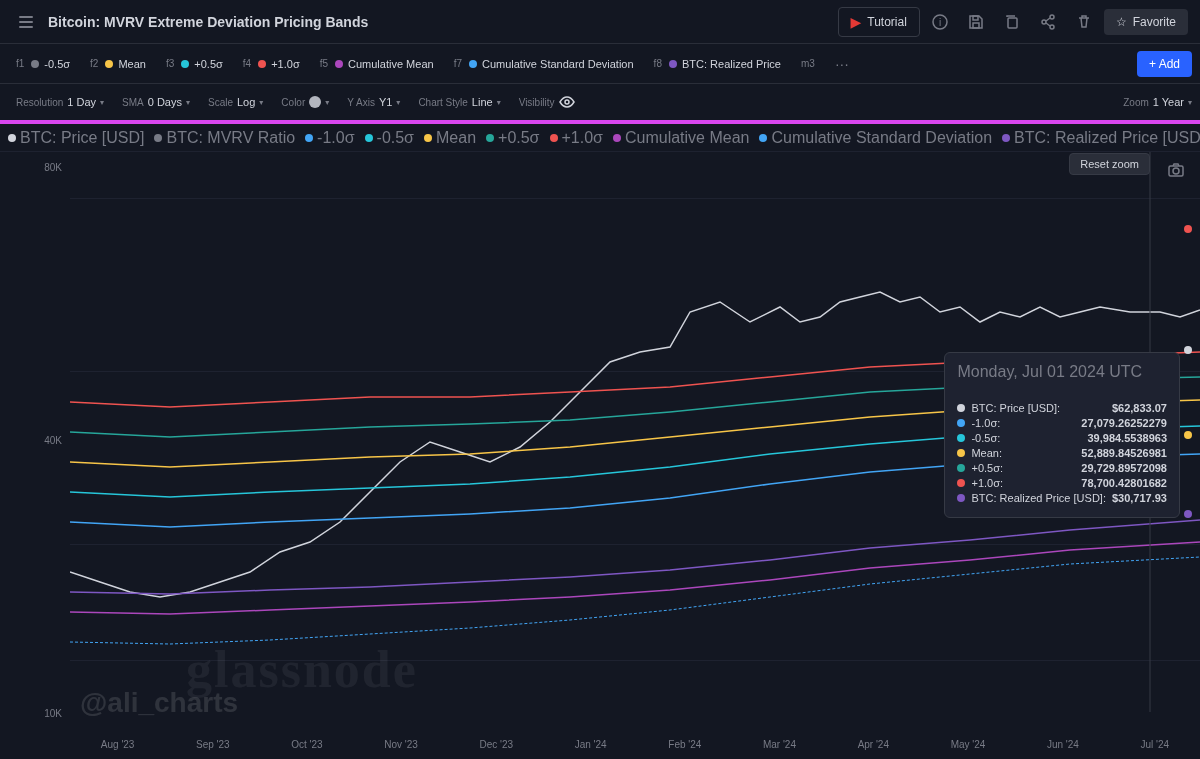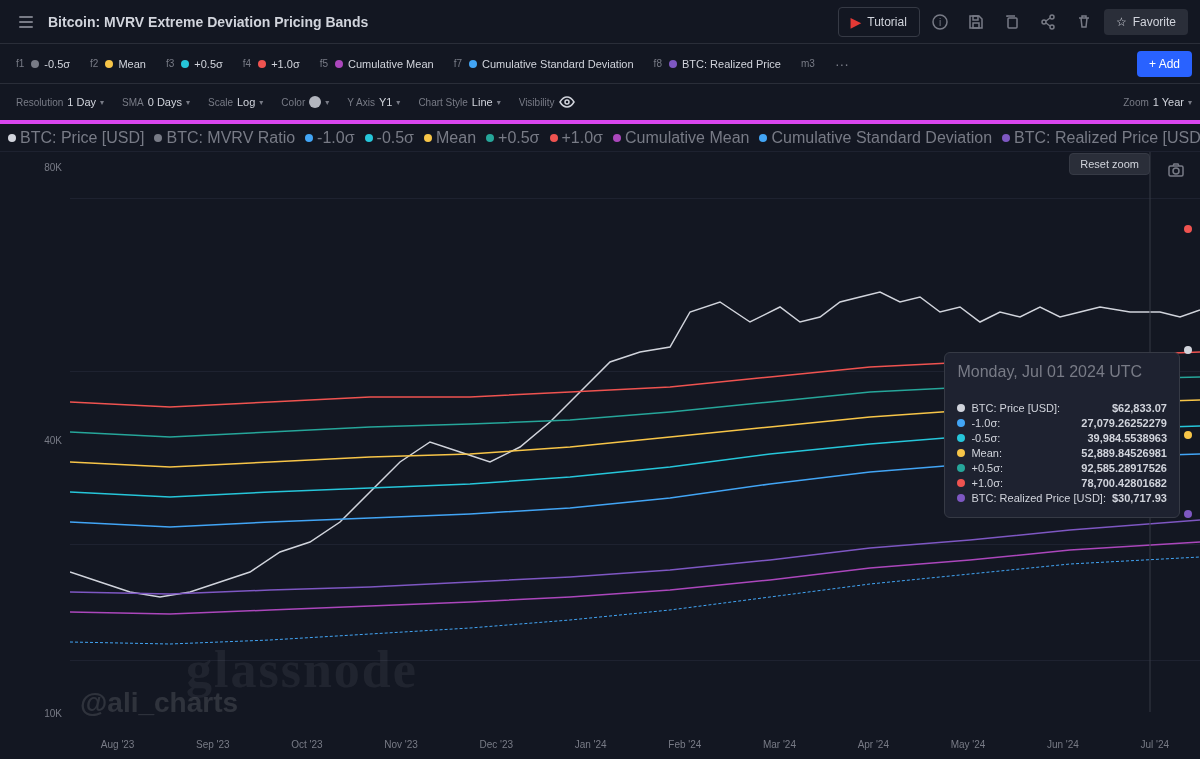--- a/index.html
+++ b/index.html
@@ -324,21 +324,21 @@
         <span class="tooltip-value">39,984.5538963</span>
       </div>
       <div class="tooltip-row">
         <div class="tooltip-dot" style="background:#f7c548"></div>
         <span class="tooltip-label">Mean:</span>
         <span class="tooltip-value">52,889.84526981</span>
       </div>
       <div class="tooltip-row">
         <div class="tooltip-dot" style="background:#26a69a"></div>
         <span class="tooltip-label">+0.5σ:</span>
-        <span class="tooltip-value">92,585.28917526</span>
+        <span class="tooltip-value">29,729.89572098</span>
       </div>
       <div class="tooltip-row">
         <div class="tooltip-dot" style="background:#ef5350"></div>
         <span class="tooltip-label">+1.0σ:</span>
         <span class="tooltip-value">78,700.42801682</span>
       </div>
       <div class="tooltip-row">
         <div class="tooltip-dot" style="background:#7e57c2"></div>
         <span class="tooltip-label">BTC: Realized Price [USD]:</span>
         <span class="tooltip-value">$30,717.93</span>

